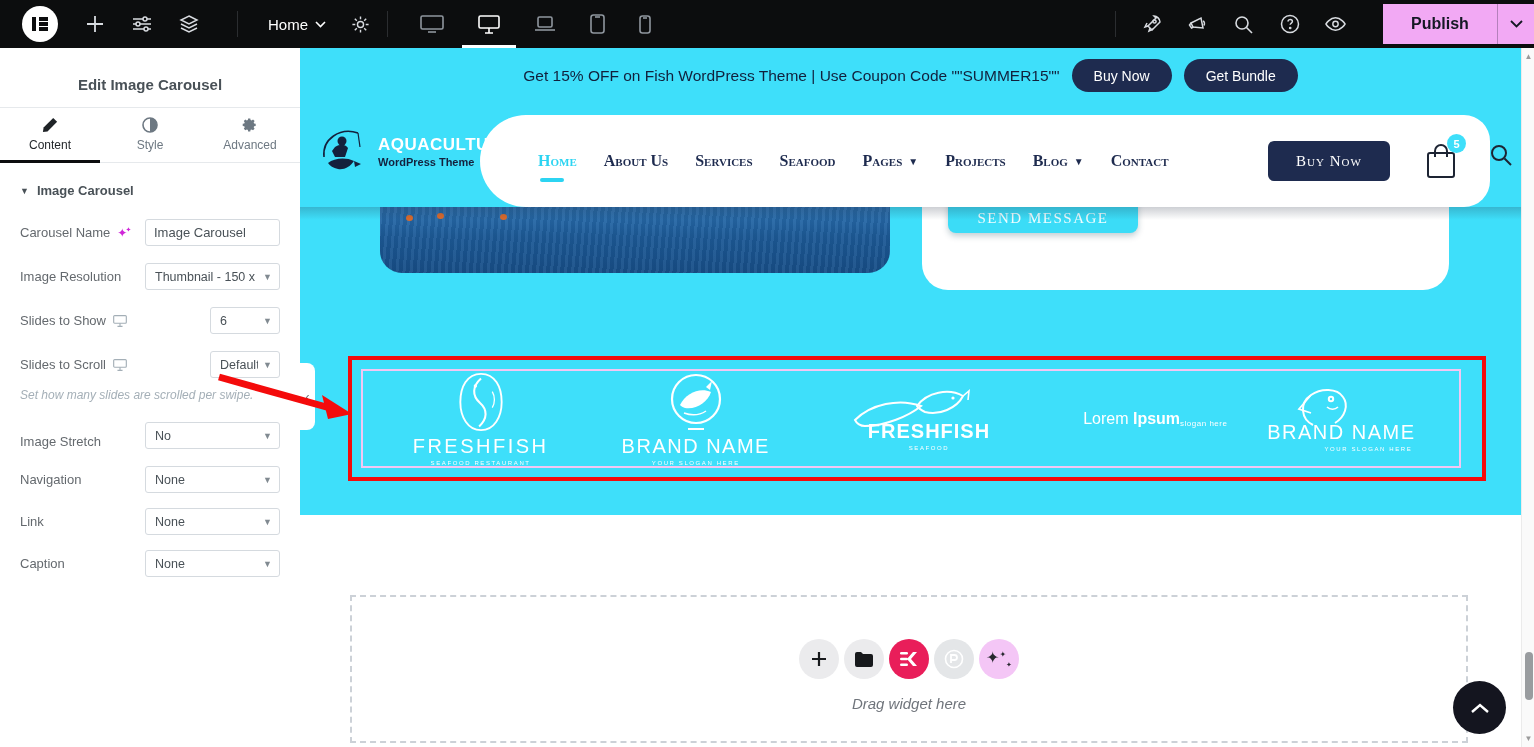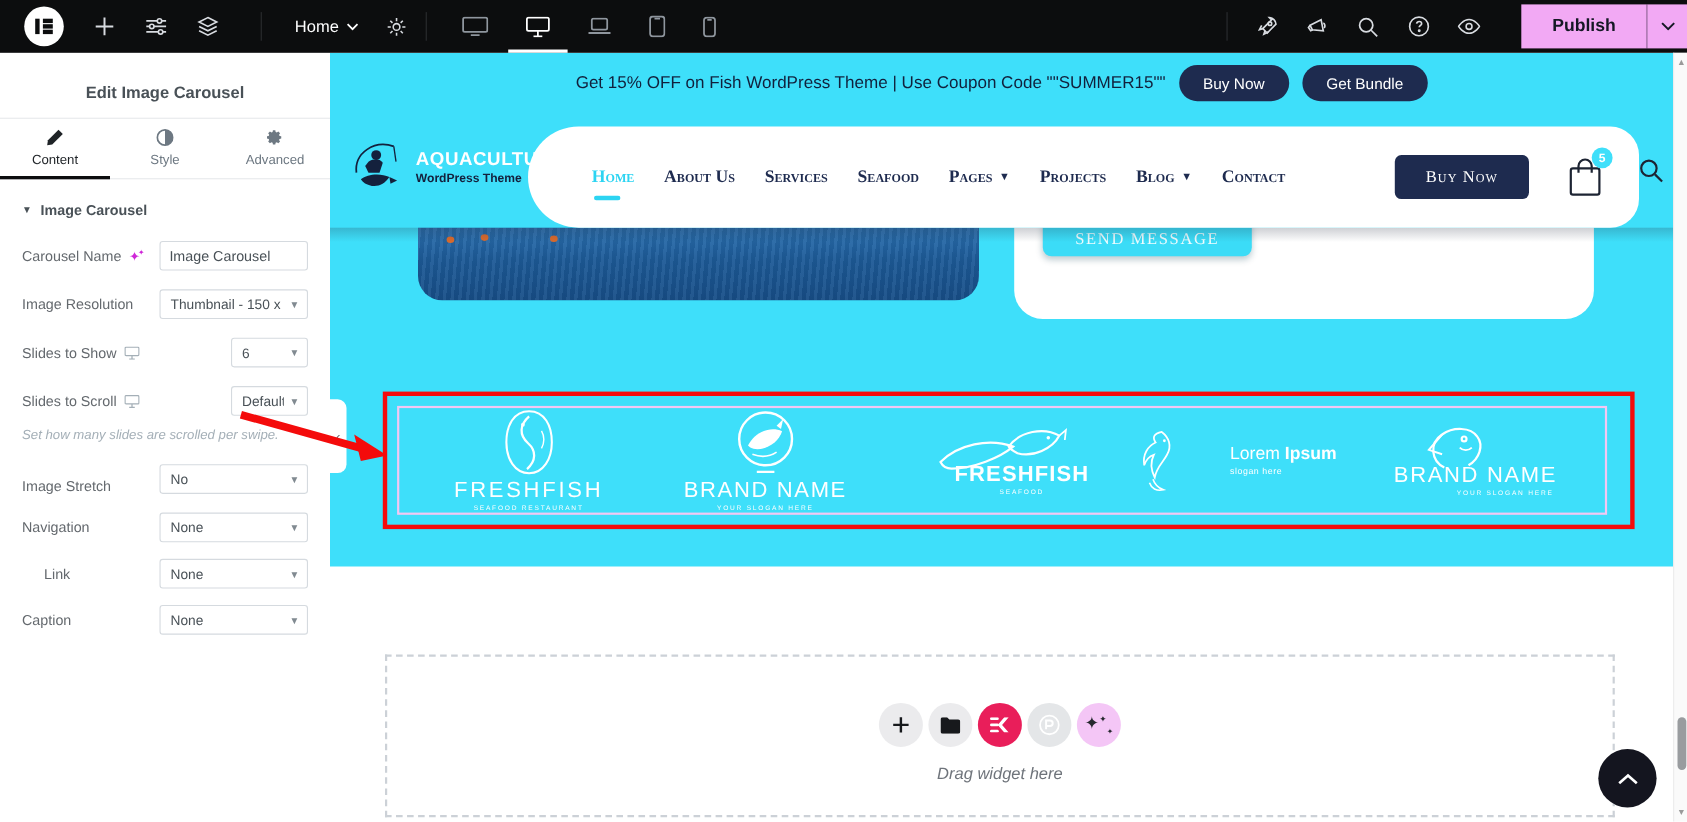--- a/index.html
+++ b/index.html
@@ -112,21 +112,21 @@
   
   .carousel-red { position:absolute; left:48px; top:308px; width:1138px; height:125px;
     border:4px solid #f40b0b; z-index:2; }
   .carousel-inner { position:absolute; left:9px; top:9px; width:1100px; height:99px;
     border:2px solid #f3c7f3; display:flex; align-items:center; justify-content:space-around; padding:0 10px; }
   .logo-cell { display:flex; flex-direction:column; align-items:center; color:#fff; width:178px; }
   .logo-cell svg { display:block; }
   .ltitle { font-size:20px; letter-spacing:2.5px; font-weight:400; margin-top:2px; white-space:nowrap; }
   .ltag { font-size:6px; letter-spacing:1.6px; margin-top:2px; white-space:nowrap; }
   .logo-horiz { flex-direction:row; gap:10px; align-items:center; }
-  .logo-horiz .ltxt { display:flex; flex-direction:column; align-items:flex-start;margin-left:36px; }
+  .logo-horiz .ltxt { display:flex; flex-direction:row; align-items:flex-end;margin-left:36px; }
   .lorem-line { font-size:16px; } .lorem-line b { font-weight:700; }
 
   
   .notch { position:absolute; left:0; top:315px; width:15px; height:67px; background:#fff;
     border-radius:0 8px 8px 0; z-index:4; display:flex; align-items:center; justify-content:center;
     color:#6a6f75; font-size:12px; cursor:pointer; }
 
   
   .drop-area { position:absolute; left:50px; top:547px; width:1118px; height:148px;
     border:2px dashed #ccd1d7; z-index:1; }
@@ -373,21 +373,21 @@
     </div>
 
     <div class="prow" style="text-align:right;">
       <span class="plabel">Navigation</span>
       <div class="pselect w135">
         <span class="val">None</span>
         <span class="caret">▼</span>
       </div>
     </div>
 
-    <div class="prow" style="margin-top:15px;margin-left:20px;">
+    <div class="prow" style="margin-top:15px;">
       <span class="plabel">Link</span>
       <div class="pselect w135">
         <span class="val">None</span>
         <span class="caret">▼</span>
       </div>
     </div>
 
     <div class="prow" style="margin-top:15px;">
       <span class="plabel">Caption</span>
       <div class="pselect w135">

